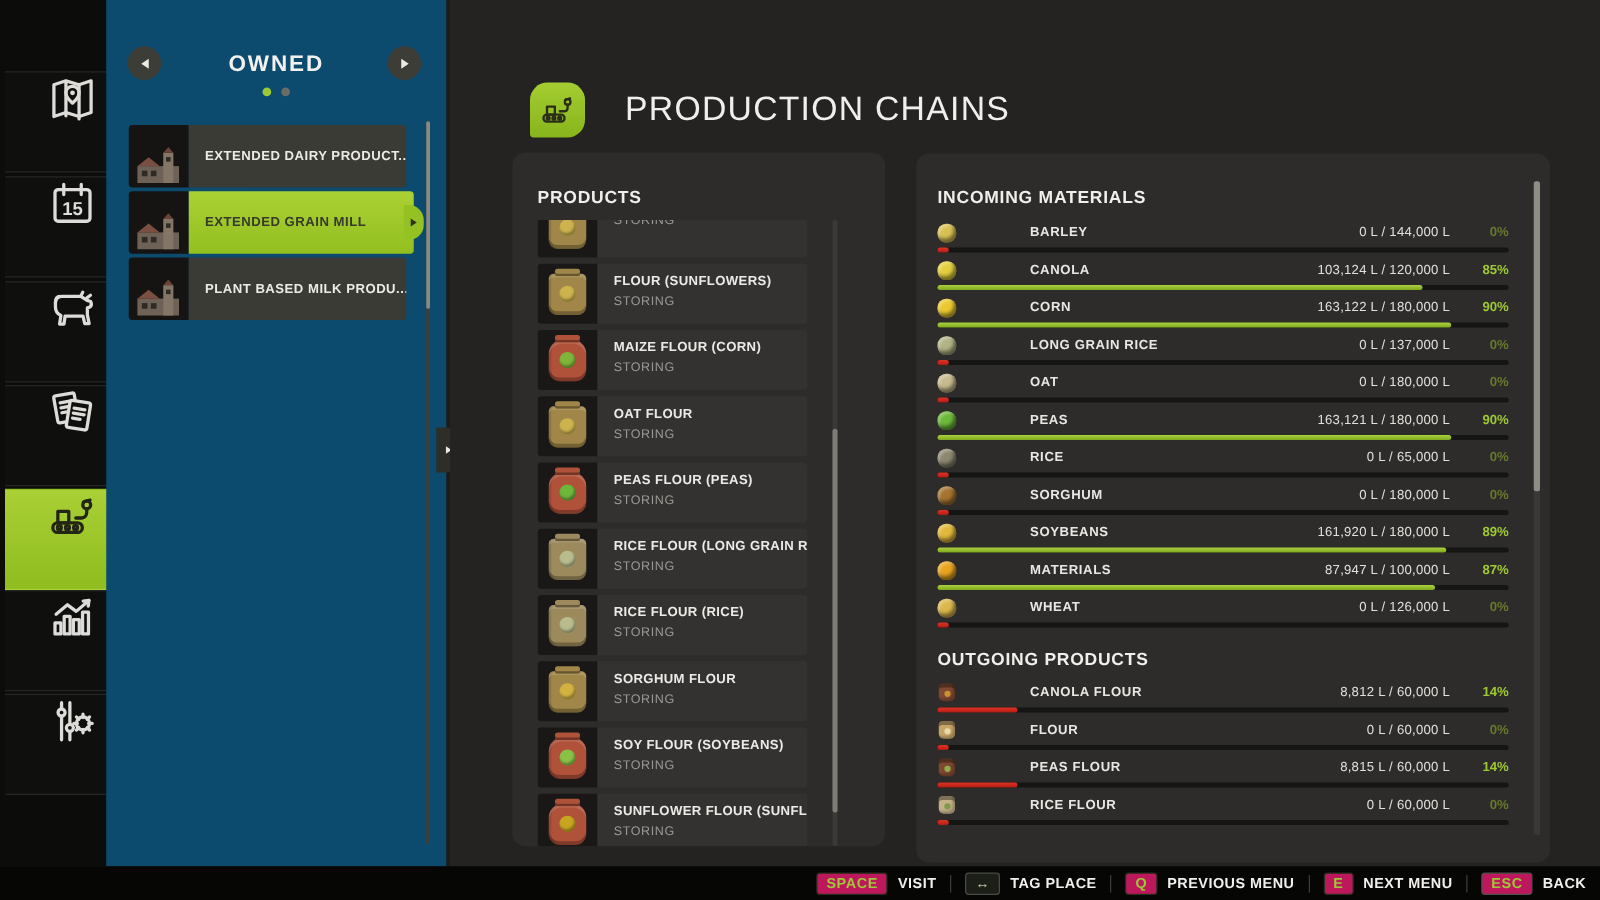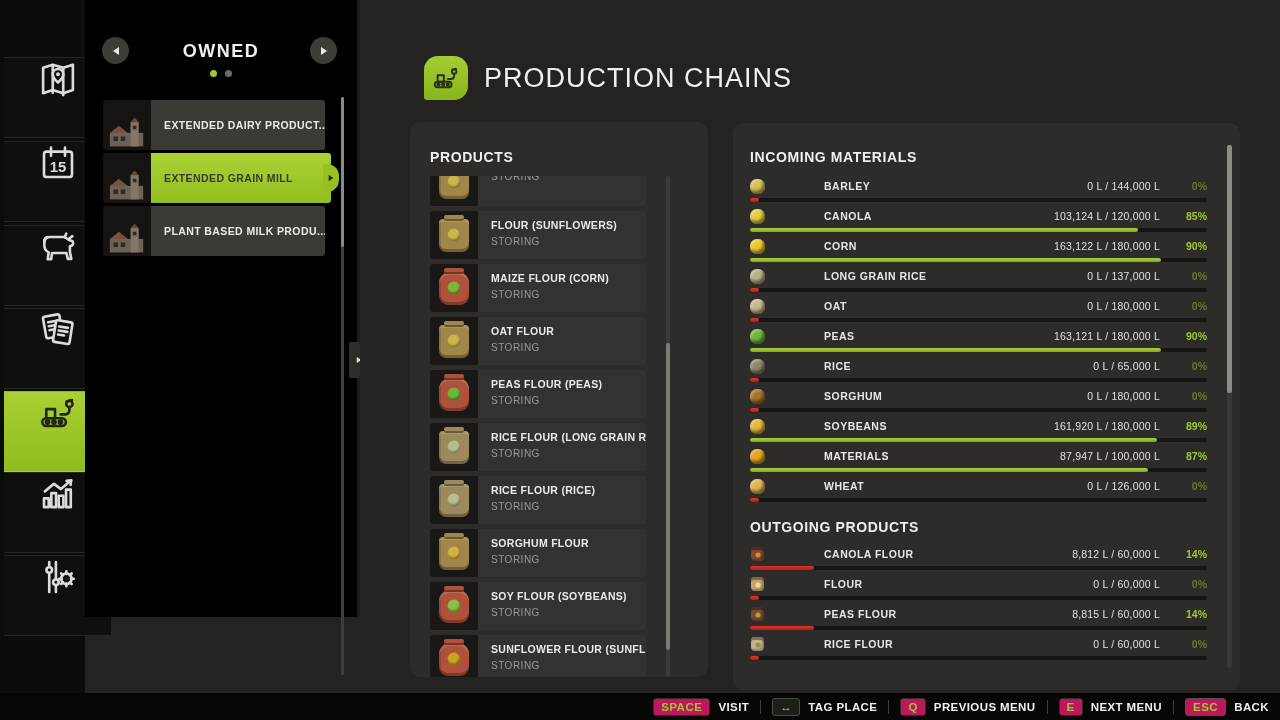--- a/index.html
+++ b/index.html
@@ -13,21 +13,21 @@
              border-top:1px solid #262624;border-bottom:1px solid #262624;
              display:flex;align-items:flex-start;justify-content:center;color:#dddcd8;}
   .side-tile svg{width:42px;height:42px;}
   .side-tile.selected{background:linear-gradient(180deg,#a9d035,#8fbc1f);color:#232614;border-color:transparent;}
   .side-tile.selected .bump{position:absolute;right:-11px;top:50%;transform:translateY(-50%);
              width:22px;height:34px;background:#94c023;border-radius:0 14px 14px 0;
              display:flex;align-items:center;justify-content:center;}
   .tri-r{width:0;height:0;border-top:4px solid transparent;border-bottom:4px solid transparent;border-left:6px solid #23261a;}
 
   
-  .owned-panel{position:absolute;left:85px;top:0;width:275px;height:617px;background:#000000;border-right:3px solid #1c1c1b;}
+  .owned-panel{position:absolute;left:85px;top:0;width:275px;height:693px;background:#0c4a6e;border-right:3px solid #1c1c1b;}
   .carousel-btn{position:absolute;top:37px;width:27px;height:27px;border-radius:50%;background:#3b3d36;border:none;
                 display:flex;align-items:center;justify-content:center;cursor:pointer;padding:0;}
   .carousel-btn svg{width:8px;height:10px;}
   .carousel-btn.left{left:17px;}
   .carousel-btn.right{right:20px;}
   .owned-title{position:absolute;left:0;right:0;top:41px;text-align:center;color:#f2f1ee;
                font-size:18px;font-weight:bold;letter-spacing:1.5px;}
   .dots{position:absolute;left:0;right:0;top:70px;display:flex;justify-content:center;gap:8px;}
   .dot{width:7px;height:7px;border-radius:50%;}
   .dot.active{background:#9dc837;}
@@ -52,21 +52,21 @@
   .panel-handle{position:absolute;right:-12px;top:342px;width:20px;height:36px;background:#2c2e27;
                 border-radius:0 12px 12px 0;display:flex;align-items:center;justify-content:center;cursor:pointer;}
   .panel-handle .tri-r{border-left-color:#e8e8e4;transform:scale(.75);}
 
   
   .main{position:absolute;left:360px;top:0;width:920px;height:693px;background:#242322;}
   .page-header{position:absolute;left:64px;top:56px;display:flex;align-items:center;gap:16px;}
   .header-icon{width:44px;height:44px;background:linear-gradient(180deg,#a4cd31,#88b51c);
                border-radius:14px 14px 14px 3px;display:flex;align-items:center;justify-content:center;color:#2a2e18;}
   .header-icon svg{width:30px;height:30px;}
-  .page-title{margin:0;color:#f0efec;font-size:27px;font-weight:400;letter-spacing:1px;}
+  .page-title{margin:16px;color:#f0efec;font-size:27px;font-weight:400;letter-spacing:1px;}
 
   .panel{position:absolute;background:#2d2c2a;border-radius:10px;}
   .panel h2{margin:0;color:#f0efec;font-size:14px;font-weight:bold;letter-spacing:.6px;}
 
   
   .products-panel{left:50px;top:122px;width:298px;height:555px;overflow:hidden;}
   .products-panel h2{position:absolute;left:20px;top:27px;}
   .products-list{position:absolute;left:20px;top:54px;width:216px;height:501px;overflow:hidden;}
   .product-item{display:flex;height:48px;margin-bottom:5px;cursor:pointer;}
   .product-item .icon-tile{width:48px;height:48px;background:#191817;border-radius:3px 0 0 3px;flex:none;

